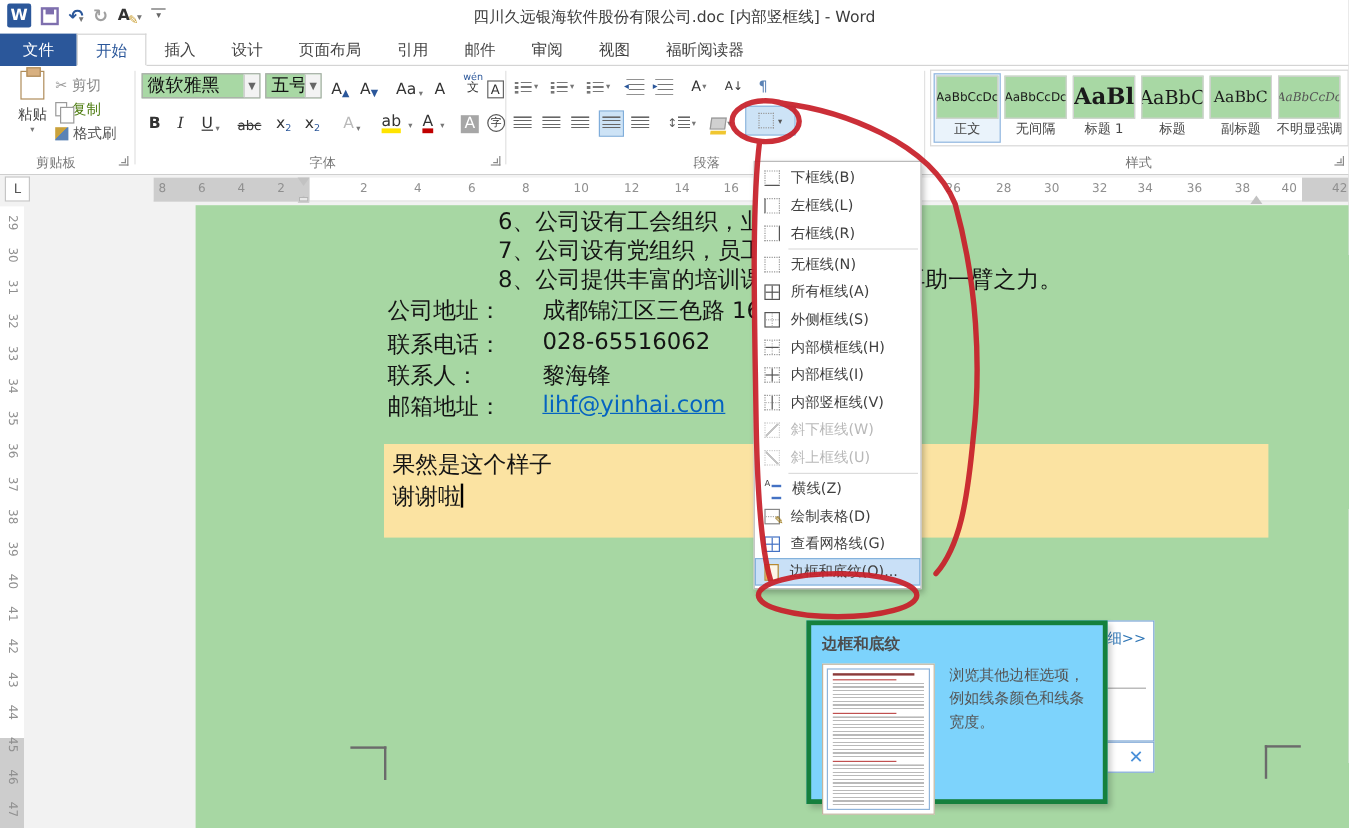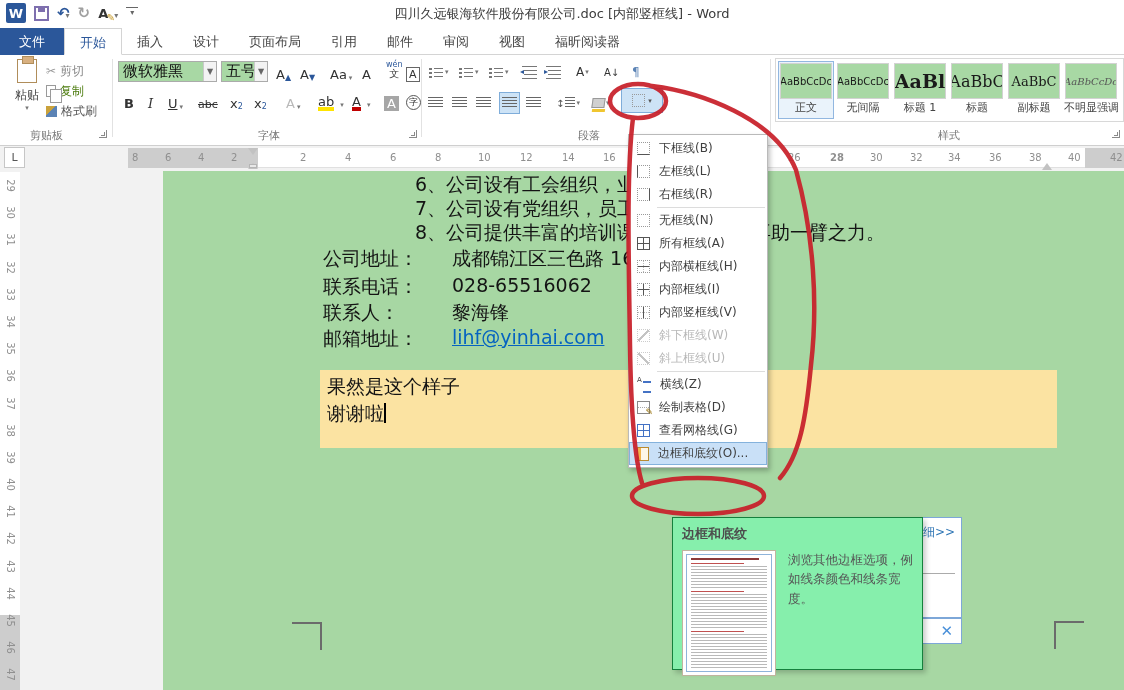--- a/index.html
+++ b/index.html
@@ -154,22 +154,22 @@
   .cmark { position:absolute; background:#6b6b6b; }
   
   .bmenu { position:absolute; left:628px; top:134px; width:140px; background:#fff; border:1px solid #bababa;
            box-shadow:2px 3px 5px rgba(0,0,0,.25); z-index:50; padding:2px 0; }
   .mi { height:23px; display:flex; align-items:center; gap:9px; padding:0 6px 0 8px; }
   .mi .mlbl { font-size:12px; color:#3f3f3f; white-space:nowrap; }
   .mi.disabled .mlbl { color:#b8b8b8; }
   .mi.hl { background:#c9e0f7; outline:1px solid #84b2dc; outline-offset:-1px; }
   .msep { height:1px; background:#dcdcdc; margin:1px 2px 1px 28px; }
   
-  .tooltip { position:absolute; left:672px; top:517px; width:251px; height:153px; background:#86efac;
-             border:1px solid #15803d; box-shadow:3px 3px 5px rgba(0,0,0,.2); z-index:70; padding:7px 9px; }
+  .tooltip { position:absolute; left:672px; top:517px; width:251px; height:153px; background:#7dd3fc;
+             border:4px solid #15803d; box-shadow:3px 3px 5px rgba(0,0,0,.2); z-index:70; padding:7px 9px; }
   .tt-title { font-size:13px; color:#4d4d4d; font-weight:bold; margin-bottom:7px; }
   .tt-body { display:flex; gap:12px; }
   .thumb { width:94px; height:126px; border:1px solid #c0b49e; background:#fff; padding:3px; }
   .thumb-in { width:100%; height:100%; border:1px solid #8fb4da; padding:3px 4px; }
   .tl { height:2px; background:#8b3a3a; margin-bottom:3px; width:90%; }
   .tlr { height:1px; background:#c05050; margin:3px 0 2px 0; width:70%; }
   .tblock { height:22px; background:repeating-linear-gradient(to bottom,#b9b9b9 0 1px,transparent 1px 3px); }
   .tblock.tall { height:34px; }
   .tt-desc { flex:1; font-size:12.5px; color:#555; line-height:1.55; }
   
@@ -413,21 +413,21 @@
         <span class="rnum" style="left: 231px;">2</span>
         <span class="rnum" style="left: 300px;">2</span>
         <span class="rnum" style="left: 345px;">4</span>
         <span class="rnum" style="left: 390px;">6</span>
         <span class="rnum" style="left: 435px;">8</span>
         <span class="rnum" style="left: 478px;">10</span>
         <span class="rnum" style="left: 520px;">12</span>
         <span class="rnum" style="left: 562px;">14</span>
         <span class="rnum" style="left: 603px;">16</span>
         <span class="rnum" style="left: 788px;">26</span>
-        <span class="rnum" style="left: 830px; font-weight: bold;">28</span>
+        <span class="rnum" style="left: 830px;">28</span>
         <span class="rnum" style="left: 870px;">30</span>
         <span class="rnum" style="left: 910px;">32</span>
         <span class="rnum" style="left: 948px;">34</span>
         <span class="rnum" style="left: 989px;">36</span>
         <span class="rnum" style="left: 1029px;">38</span>
         <span class="rnum" style="left: 1068px;">40</span>
         <span class="rnum" style="left: 1110px;">42</span>
       </div>
   </div>
   <div class="fl-marker"></div>
@@ -502,20 +502,24 @@
     <div class="msep"></div>
     <div class="mi">
         <span class="bic"></span>
         <span class="mlbl">无框线(N)</span>
       </div>
     <div class="mi">
         <span class="bic all cross-solid"></span>
         <span class="mlbl">所有框线(A)</span>
       </div>
     <div class="mi">
+        <span class="bic all cross-dot"></span>
+        <span class="mlbl">外侧框线(S)</span>
+      </div>
+    <div class="mi">
         <span class="bic hsolid"></span>
         <span class="mlbl">内部横框线(H)</span>
       </div>
     <div class="mi">
         <span class="bic cross-solid"></span>
         <span class="mlbl">内部框线(I)</span>
       </div>
     <div class="mi">
         <span class="bic vsolid"></span>
         <span class="mlbl">内部竖框线(V)</span>

